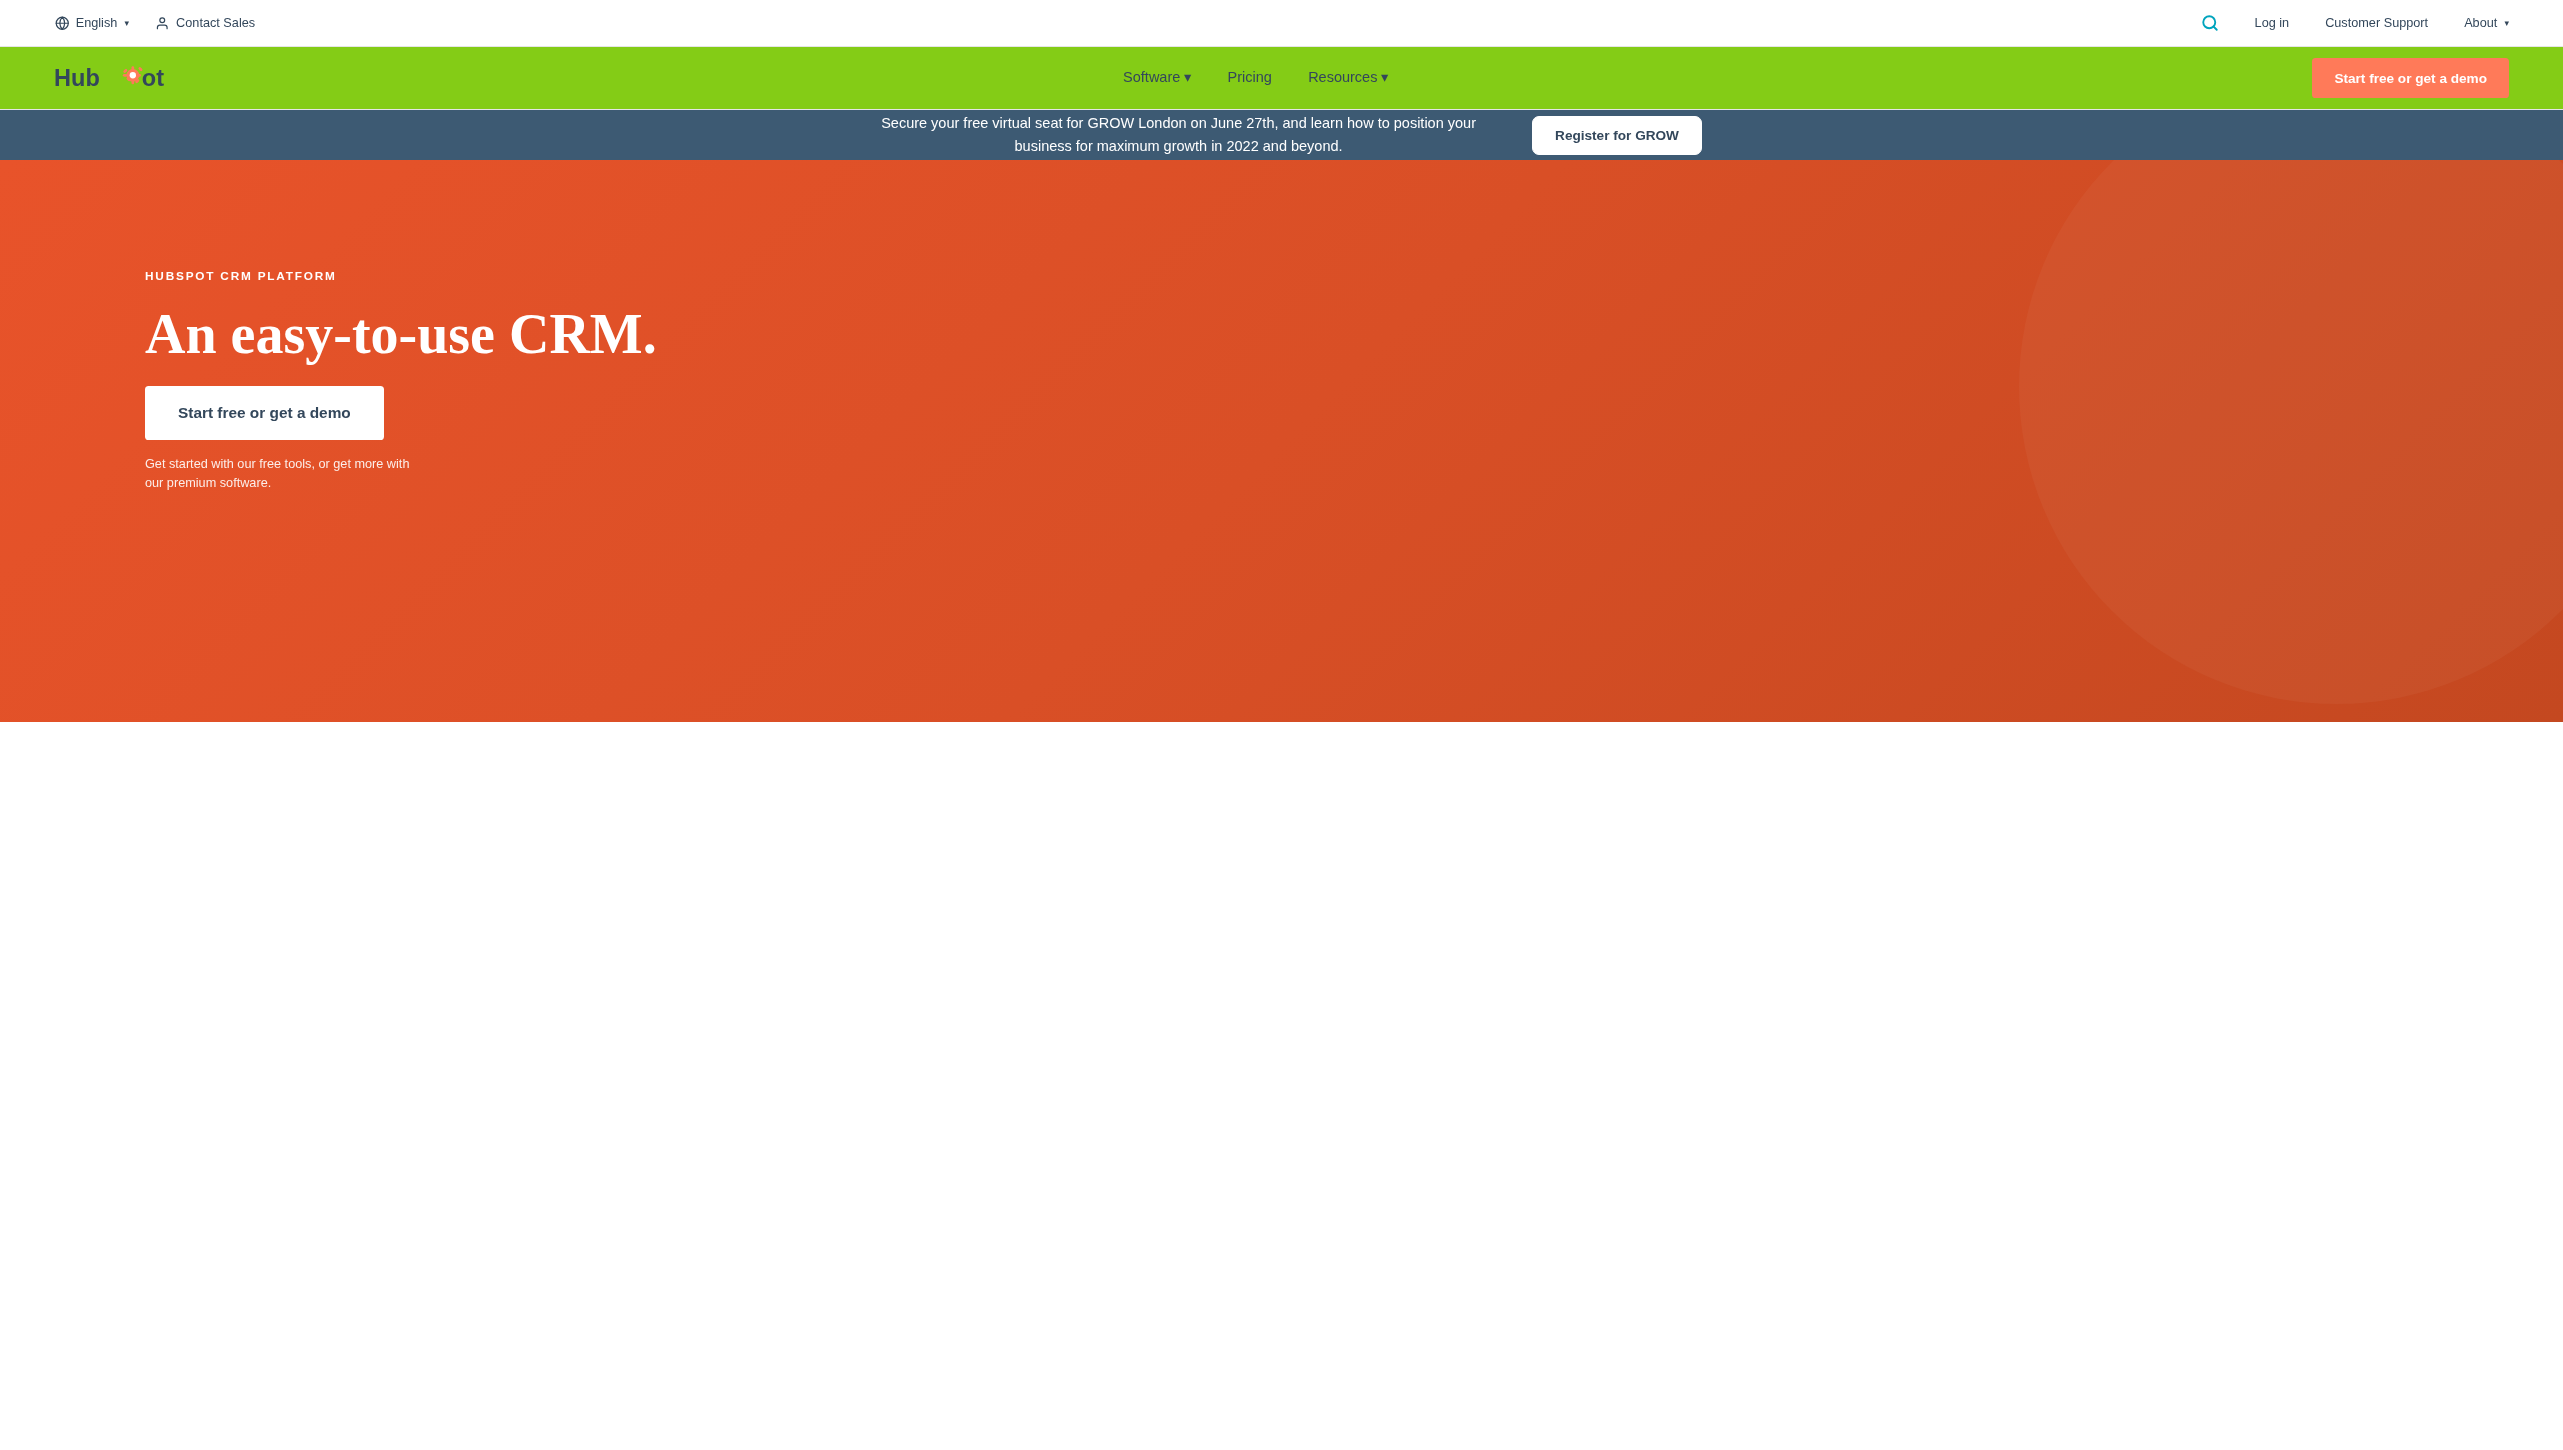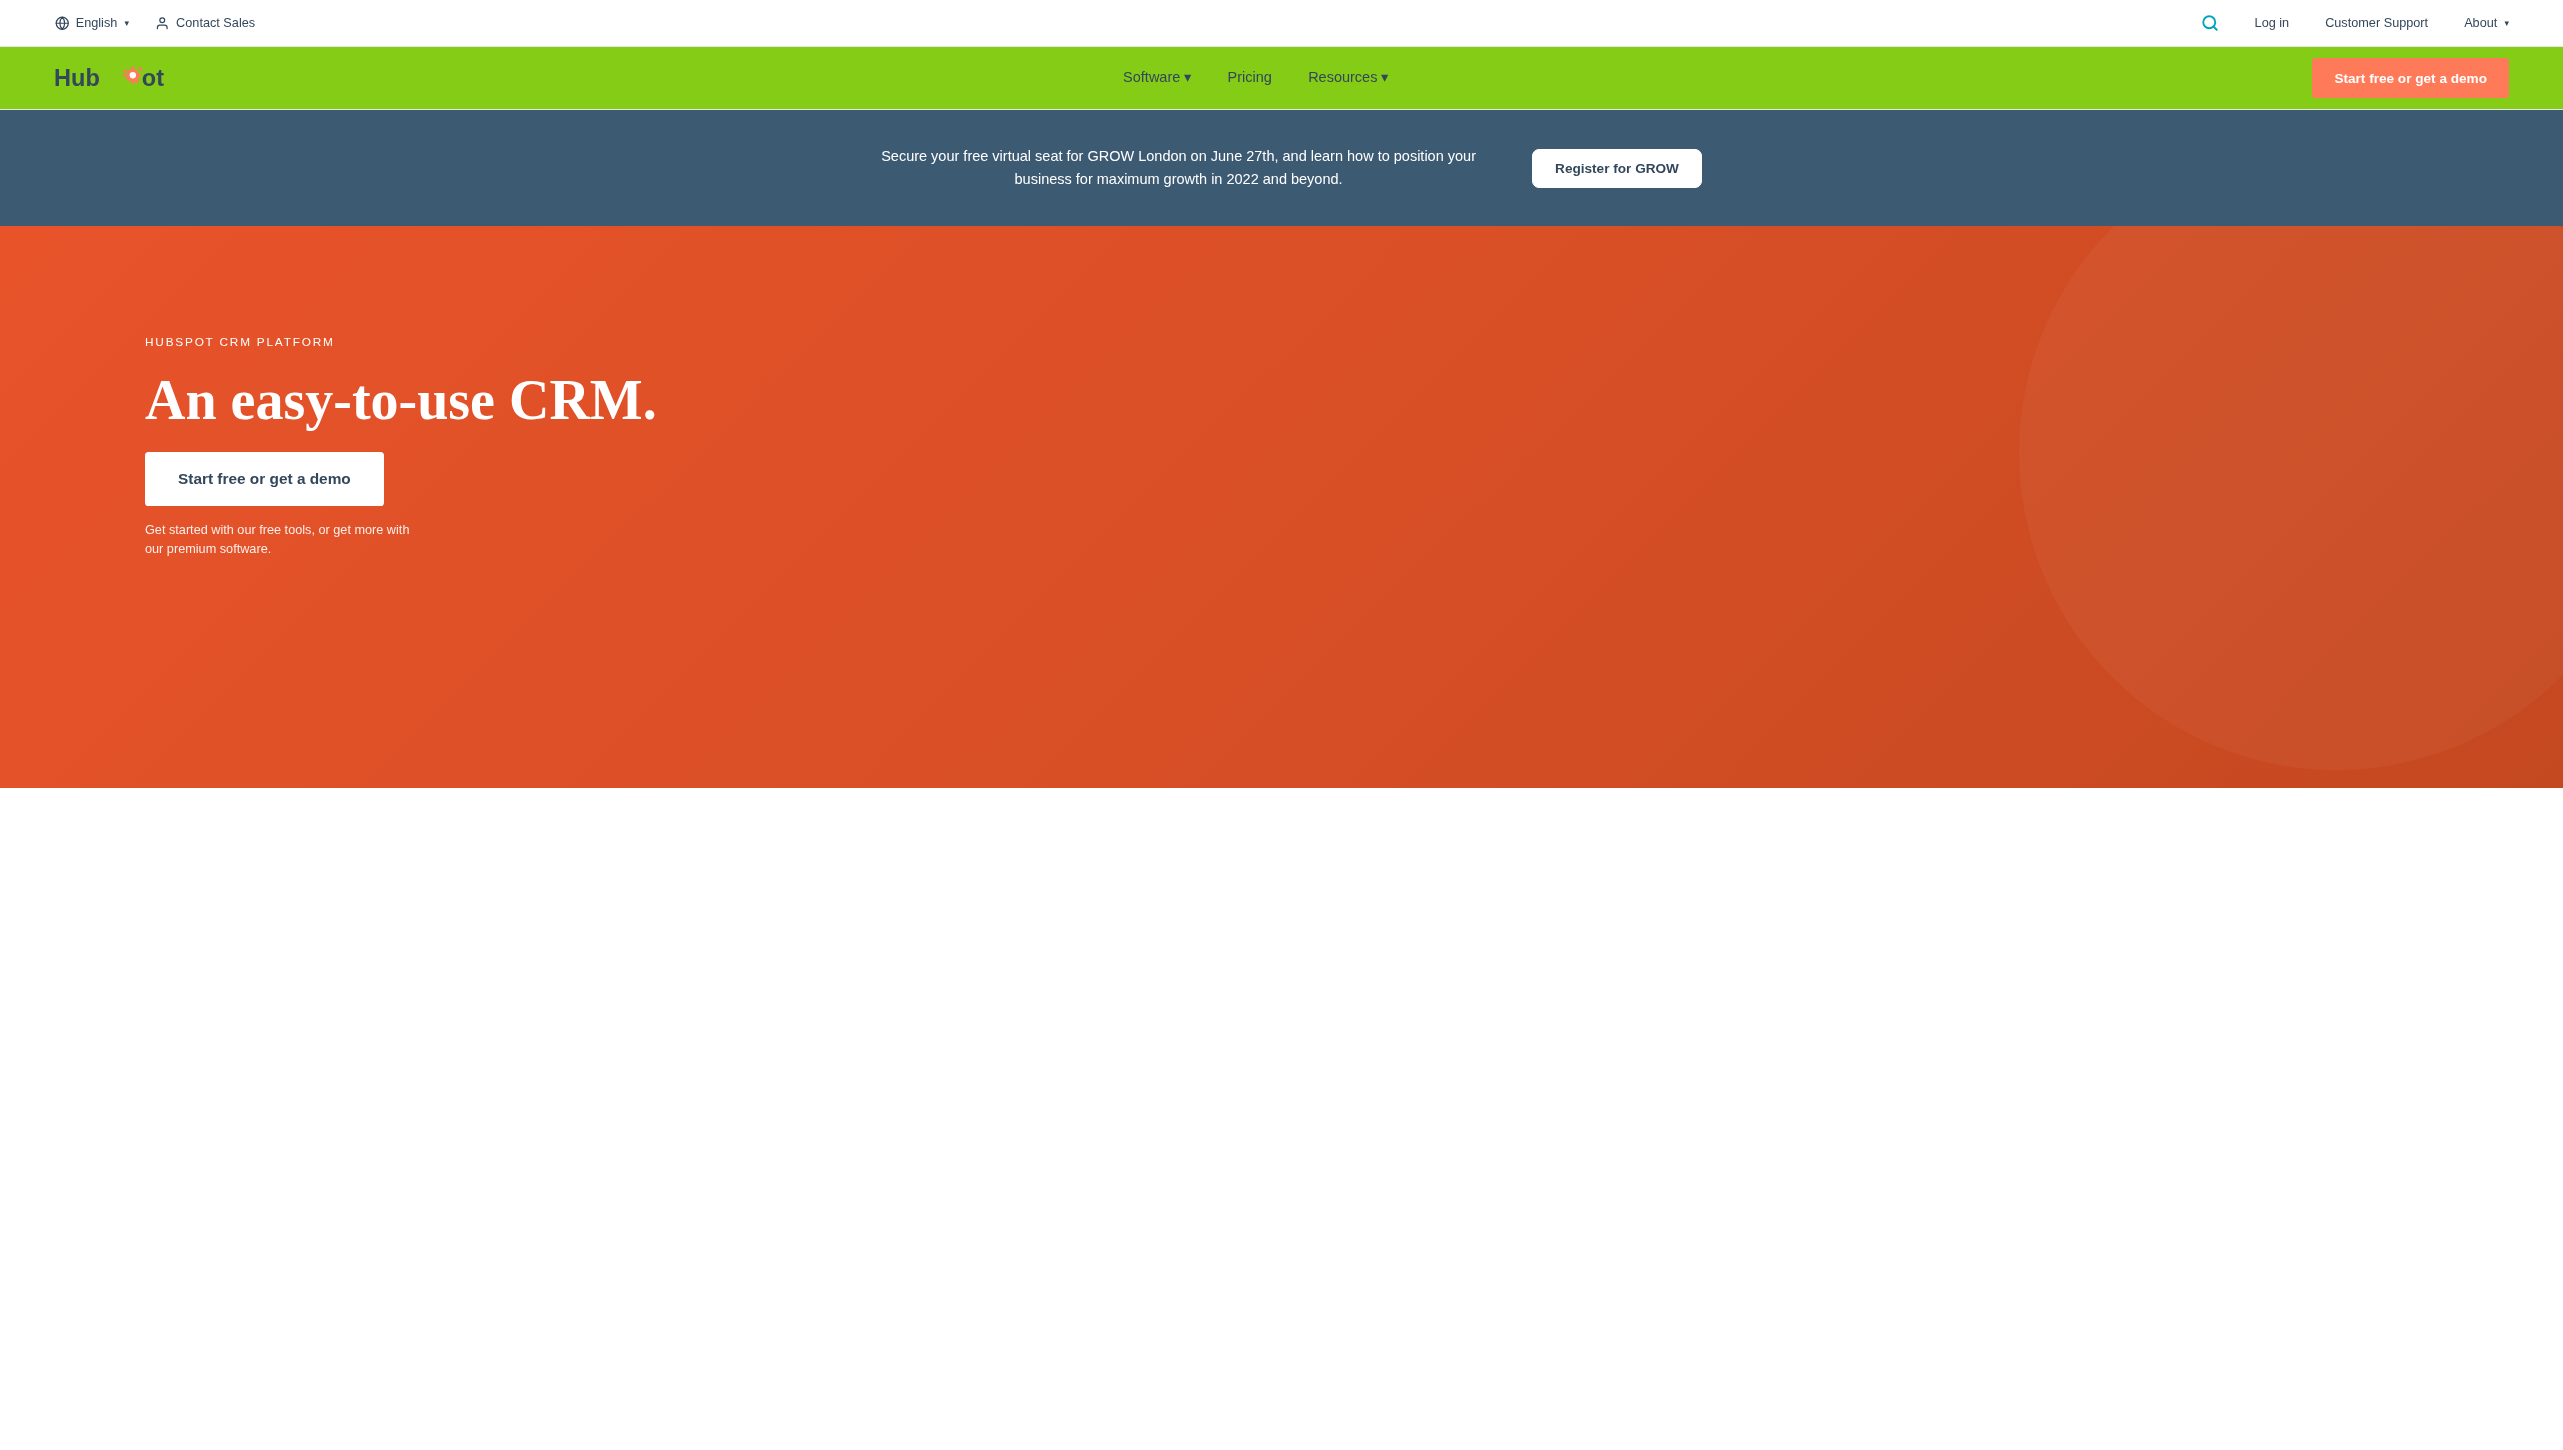--- a/index.html
+++ b/index.html
@@ -109,21 +109,21 @@
       white-space: nowrap;
     }
 
     
     .banner {
       background: #3d5a73;
       color: #fff;
       display: flex;
       justify-content: center;
       align-items: center;
-      padding: 35px 54px;
+      padding: 2px 54px;
       gap: 36px;
       flex-wrap: wrap;
       text-align: center;
     }
     .banner-text {
       font-size: 14.5px;
       line-height: 1.6;
       max-width: 635px;
       color: #fff;
     }
@@ -157,21 +157,21 @@
       position: absolute;
       right: -91px;
       top: -91px;
       width: 635px;
       height: 635px;
       background: rgba(255,255,255,0.04);
       border-radius: 50%;
     }
     .hero-eyebrow {
       font-size: 11.8px;
-      font-weight: 400;
+      font-weight: 700;
       letter-spacing: 1.8px;
       color: #fff;
       text-transform: uppercase;
       margin-bottom: 22px;
     }
     .hero-heading {
       font-size: 56px;
       font-weight: 700;
       color: #fff;
       line-height: 1.05;

